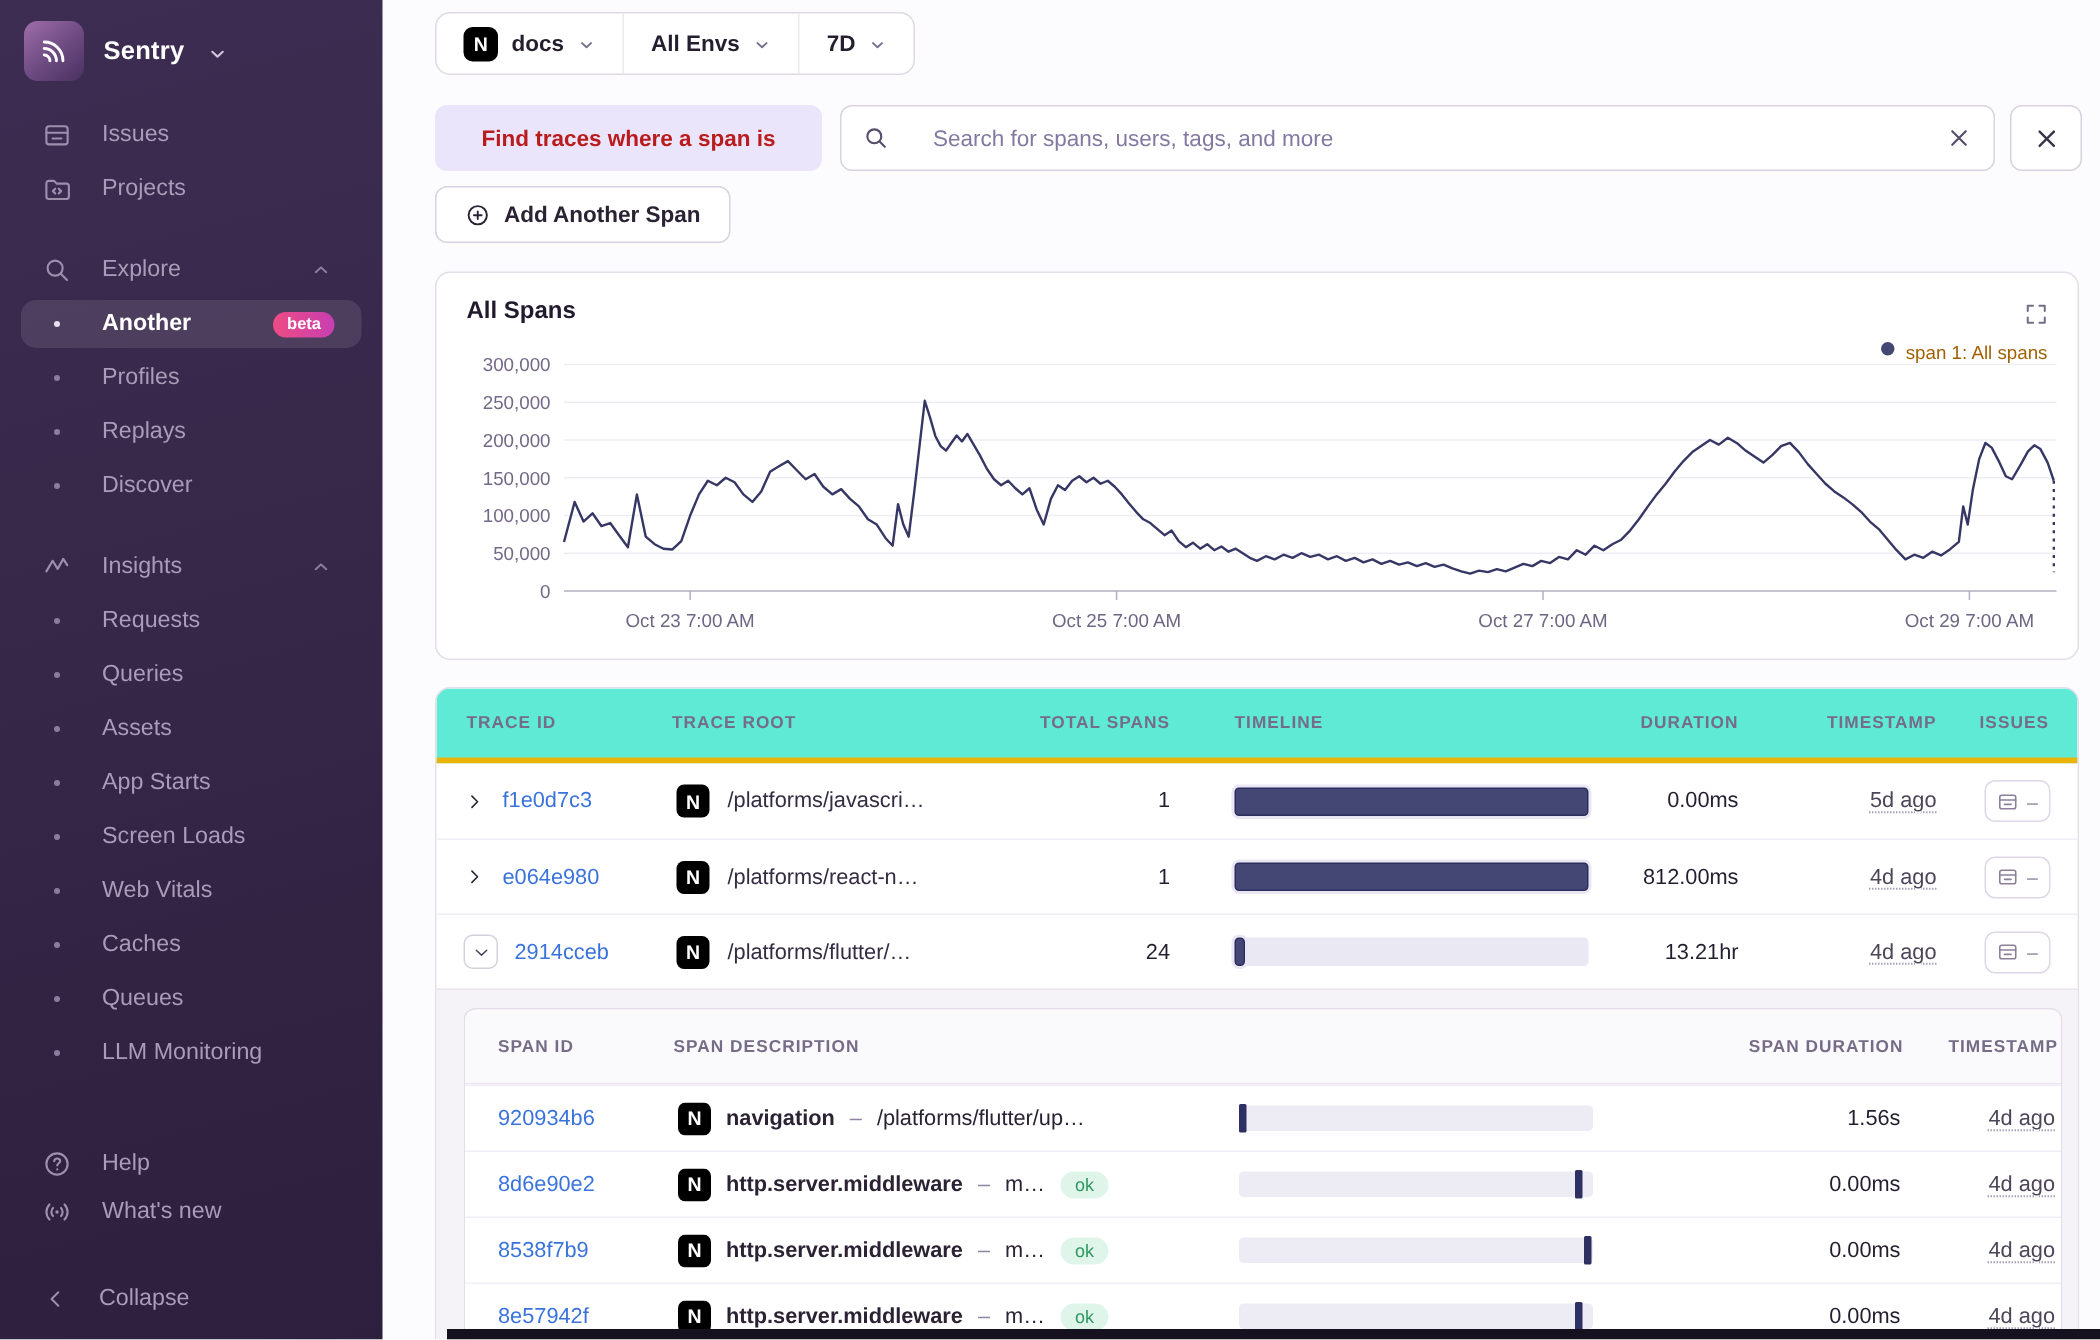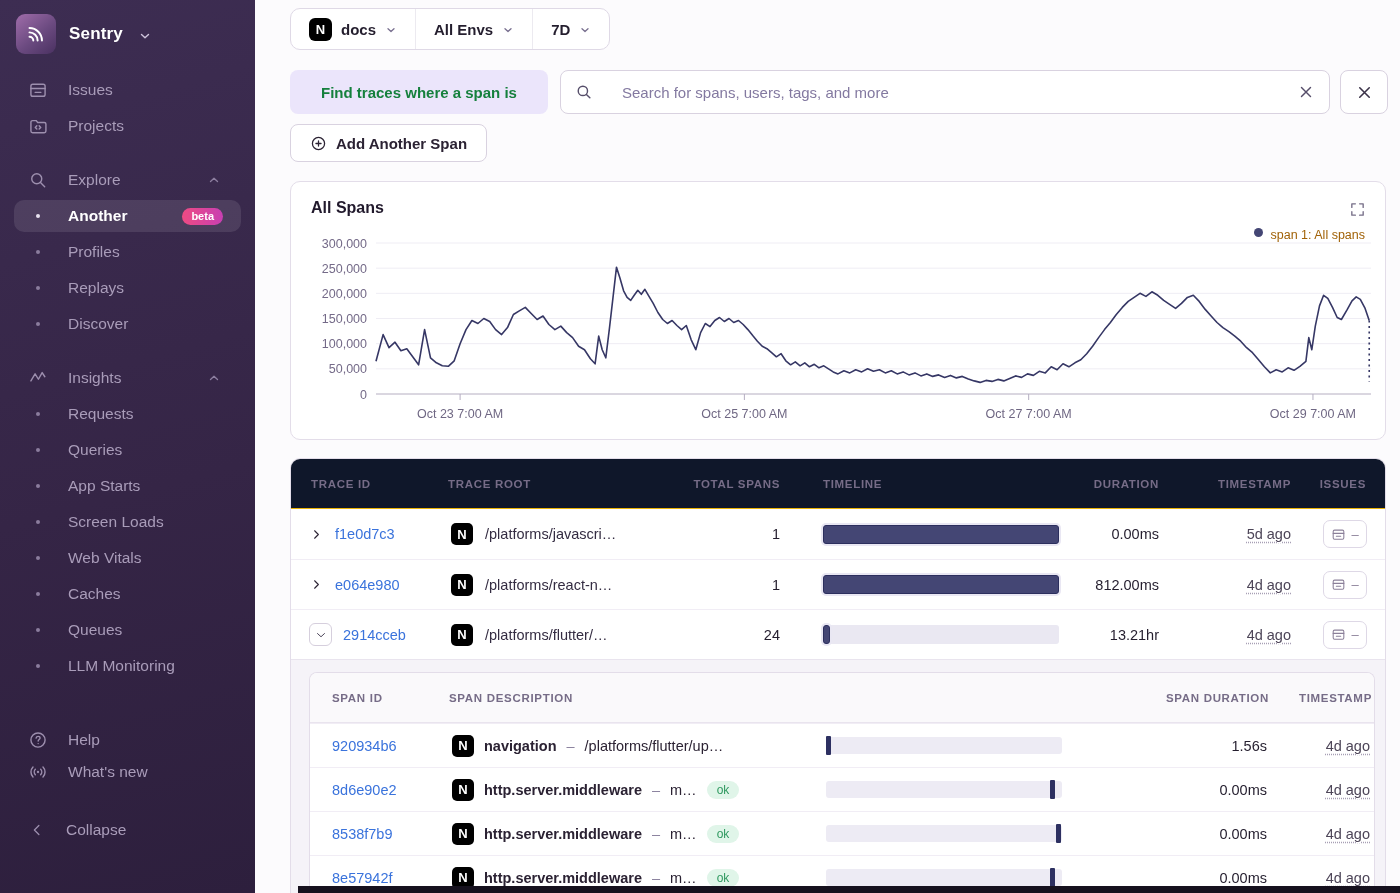--- a/index.html
+++ b/index.html
@@ -39,21 +39,21 @@
   .page-filter { position:absolute; left:35px; top:8px; height:42px; background:#fff;
     border:1px solid #dfd9e6; border-radius:10px; display:flex; align-items:center; }
   .pf-seg { display:flex; align-items:center; gap:9px; padding:0 18px; height:100%;
     font-size:15px; font-weight:700; color:#241e2e; cursor:pointer; }
   .pf-seg + .pf-seg { border-left:1px solid #eceaf0; }
   .pf-caret { color:#776e8e; margin-top:2px; }
   .next-icon { background:#000; color:#fff; border-radius:6px; display:flex; align-items:center;
     justify-content:center; font-weight:700; font-size:13px; width:23px; height:23px; flex:0 0 auto; }
 
   .span-filter-btn { position:absolute; left:35px; top:70px; width:258px; height:44px;
-    background:#ebe5fb; border:none; border-radius:8px; color:#15803d; font-weight:600;
+    background:#ebe5fb; border:none; border-radius:8px; color:#b91c1c; font-weight:600;
     font-size:15px; font-family:inherit; cursor:pointer; }
   .search-box { position:absolute; left:305px; top:70px; width:770px; height:44px; background:#fff;
     border:1px solid #d9d2e0; border-radius:8px; display:flex; align-items:center; padding:0 14px; gap:29px; }
   .search-box .icon { color:#564e6a; }
   .search-box input { flex:1; border:none; outline:none; font-size:15px; font-family:inherit; color:#2b2233; background:transparent; }
   .search-box input::placeholder { color:#8379a0; }
   .clear-x { color:#b3a8c6; cursor:pointer; }
   .remove-span-btn { position:absolute; left:1085px; top:70px; width:48px; height:44px; background:#fff;
     border:1px solid #d9d2e0; border-radius:8px; display:flex; align-items:center; justify-content:center;
     color:#3a3248; cursor:pointer; }
@@ -69,21 +69,21 @@
   .chart-legend { position:absolute; right:20px; top:46px; display:flex; align-items:flex-start; gap:7px;
     font-size:12.5px; color:#a16207; }
   .legend-dot { width:9px; height:9px; border-radius:50%; background:#444674; }
   .chart-svg { position:absolute; left:0; top:52px; width:1096px; height:200px; }
   .chart-svg text { font-family:"Liberation Sans", sans-serif; }
 
   
   .traces-panel { position:absolute; left:35px; top:458px; width:1096px; height:435px; background:#fff;
     border:1px solid #e3dde9; border-bottom:none; border-radius:10px 10px 0 0; overflow:hidden; }
   .t-head, .t-row { display:grid; grid-template-columns:150px 245px 100px 270px 105px 130px 96px; align-items:center; }
-  .t-head { height:50px; background:#0f172a; border-bottom:1px solid #eab308; color:#766c87;
+  .t-head { height:50px; background:#5eead4; border-bottom:4px solid #eab308; color:#766c87;
     font-size:11.5px; font-weight:700; letter-spacing:.06em; }
   .th1 { padding-left:20px; } .th2 { padding-left:7px; } .th3 { text-align:right; padding-right:6px; }
   .th4 { padding-left:37px; } .th5 { text-align:right; padding-right:2px; } .th6 { text-align:right; }
   .th7 { text-align:right; padding-right:21px; }
   .t-row { height:50px; border-top:1px solid #f1edf5; background:#fff; font-size:14.5px; }
   .t-row:first-of-type { border-top:none; }
   .cell-id { display:flex; align-items:center; gap:11px; padding-left:18px; }
   .expander { width:23px; height:23px; border:1px solid #d6cfdd; border-radius:6px; background:#fff;
     display:flex; align-items:center; justify-content:center; color:#4b4458; cursor:pointer; flex:0 0 auto; }
   .id-link { color:#3a73dc; text-decoration:none; cursor:pointer; }
@@ -221,20 +221,26 @@
         <span class="bullet-box">
           <span class="bullet"></span>
         </span>
         <span class="side-label">Requests</span>
       </div>
       <div class="side-item sub">
         <span class="bullet-box">
           <span class="bullet"></span>
         </span>
         <span class="side-label">Queries</span>
+      </div>
+      <div class="side-item sub">
+        <span class="bullet-box">
+          <span class="bullet"></span>
+        </span>
+        <span class="side-label">Assets</span>
       </div>
       <div class="side-item sub">
         <span class="bullet-box">
           <span class="bullet"></span>
         </span>
         <span class="side-label">App Starts</span>
       </div>
       <div class="side-item sub">
         <span class="bullet-box">
           <span class="bullet"></span>

